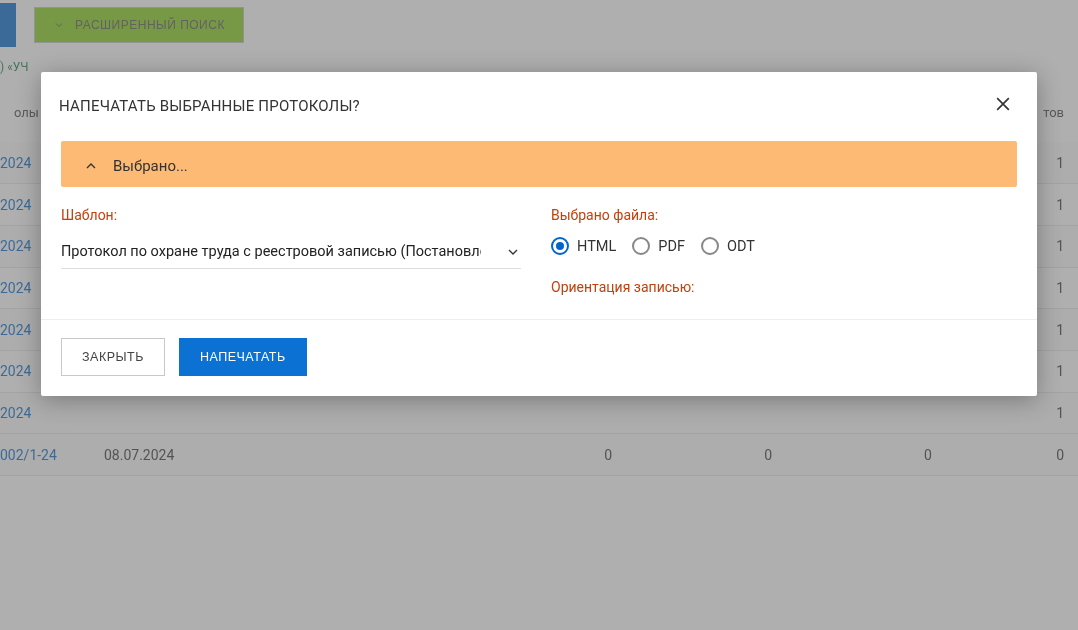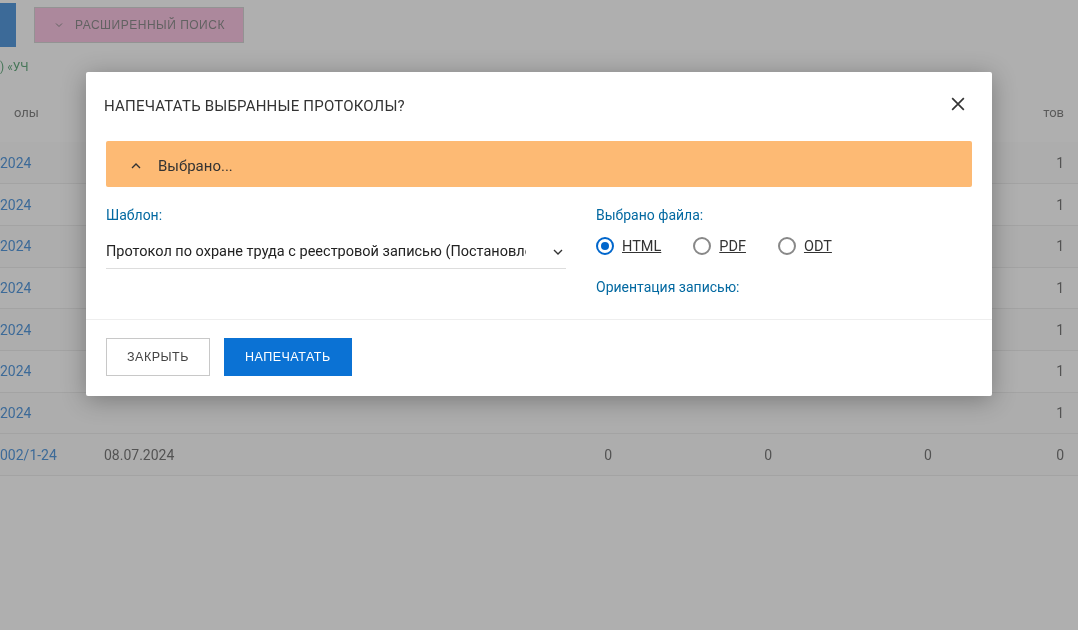--- a/index.html
+++ b/index.html
@@ -11,21 +11,21 @@
       width: 1078px;
       height: 630px;
       overflow: hidden;
       position: relative;
     }
     
     .bg-page { position: absolute; inset: 0; background: #fff; }
     .bg-top-bar { height: 50px; background: #fff; display: flex; align-items: center; padding-left: 0; }
     .bg-blue-square { width: 16px; height: 44px; background: #0066cc; margin-right: 18px; }
     .bg-adv-search-btn {
-      border: 1px solid #c0c0c0; padding: 10px 18px; background: #f9a8d4;
+      border: 1px solid #c0c0c0; padding: 10px 18px; background: #84cc16;
       font-size: 12px; letter-spacing: 0.5px; display: flex; align-items: center; gap: 10px;
       color: #555;
     }
     .bg-adv-search-btn svg { width: 12px; height: 12px; }
     .bg-breadcrumb { padding: 10px 0 8px 0; font-size: 12px; color: #15803d; }
     .bg-table { width: 100%; border-collapse: collapse; }
     .bg-table-header { height: 60px; }
     .bg-header-cell { padding: 10px 14px; font-size: 13px; color: #444; text-align: left; font-weight: 400;}
     .bg-row { border-bottom: 1px solid #e5e5e5; height: 41.7px; }
     .bg-row:nth-child(odd) td { background: #fafafa; }
@@ -33,21 +33,21 @@
     .bg-cell.left { text-align: left; }
     .bg-link { color: #0066cc; }
 
     
     .overlay {
       position: absolute; inset: 0; background: rgba(110,110,110,0.55);
       display: flex; align-items: flex-start; justify-content: center;
     }
     .dialog {
       margin-top: 72px;
-      width: 906px;
+      width: 996px;
       background: #fff;
       border-radius: 2px;
       box-shadow: 0 4px 24px rgba(0,0,0,0.3);
       display: flex; flex-direction: column;
       max-height: 520px;
     }
     .dialog-header {
       display: flex; justify-content: space-between; align-items: center;
       padding: 18px 20px 14px 18px;
     }
@@ -69,29 +69,29 @@
     }
     .selected-header svg { width: 16px; height: 16px; margin-right: 14px; stroke: #333; stroke-width: 2;}
     .selected-header-label { font-size: 15px; color: #333; }
     .selected-list { list-style: disc; padding: 6px 20px 22px 56px; }
     .selected-list li { margin: 10px 0; }
     .selected-list a { color: #0b6cc9; text-decoration: none; font-size: 15px; }
     .selected-list li::marker { color: #333; font-size: 12px; }
     .settings-row { display: flex; margin-top: 20px; gap: 30px; }
     .settings-col-left { flex: 0 0 460px; }
     .settings-col-right { flex: 1; }
-    .field-label { font-size: 14px; color: #0369a1; margin-bottom: 14px; display: block; }
+    .field-label { font-size: 14px; color: #c2410c; margin-bottom: 14px; display: block; }
     .select-wrap {
       display: flex; align-items: center; justify-content: space-between;
       border-bottom: 1px solid #ddd; padding: 6px 0 8px 0;
       cursor: pointer;
     }
     .select-value { font-size: 14.5px; color: #222; white-space: nowrap; overflow: hidden; text-overflow: clip; max-width: 420px; }
     .select-wrap svg { width: 16px; height: 16px; stroke: #333; stroke-width: 2; flex-shrink: 0; margin-left: 6px;}
-    .radio-row { display: flex; gap: 32px; align-items: center; margin-bottom: 24px; text-decoration: underline; }
+    .radio-row { display: flex; gap: 16px; align-items: center; margin-bottom: 24px; }
     .radio-opt { display: flex; align-items: center; gap: 8px; cursor: pointer; }
     .radio-circle {
       width: 18px; height: 18px; border-radius: 50%; border: 2px solid #888;
       display: flex; align-items: center; justify-content: center;
     }
     .radio-opt.selected .radio-circle { border-color: #0066cc; }
     .radio-dot { width: 8px; height: 8px; border-radius: 50%; background: #0066cc; display: none; }
     .radio-opt.selected .radio-dot { display: block; }
     .radio-label { font-size: 14.5px; color: #333; }
     .dialog-footer {

